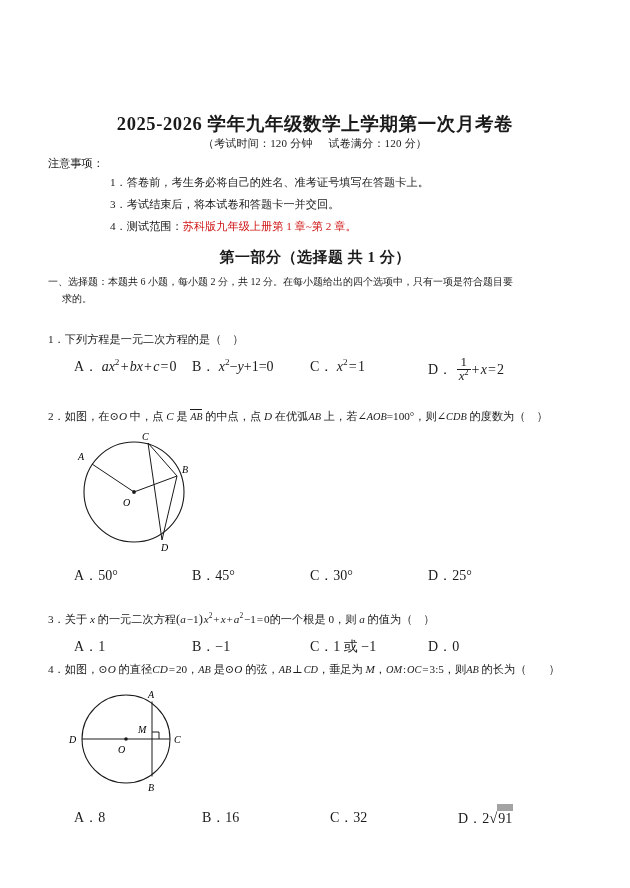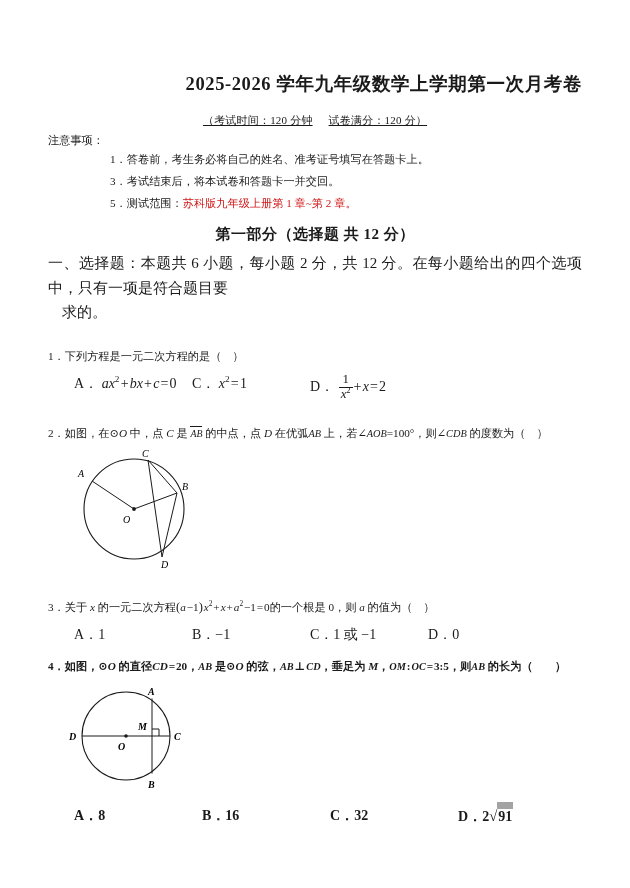--- a/index.html
+++ b/index.html
@@ -15,33 +15,31 @@
   }
   .page {
     position: relative;
     width: 630px;
     height: 888px;
     padding: 0 48px;
   }
 
   
   .doc-title {
-    text-align: right;
+    text-align: center;
     font-size: 18.5px;
     font-weight: bold;
     letter-spacing: 0.6px;
-    margin-top: 72px;
+    margin-top: 112px;
     line-height: 1.3;
   }
   .doc-subtitle {
     text-align: center;
     font-size: 11px;
-    margin-top: 17px;
     letter-spacing: 0.2px;
-    text-decoration: underline;
   }
   .doc-subtitle .gap { display: inline-block; width: 16px; }
 
   
   .notice-head {
     font-size: 11.2px;
     margin-top: 4px;
     line-height: 1.5;
   }
   .notice-item {
@@ -57,21 +55,21 @@
   .part-header {
     text-align: center;
     font-size: 15px;
     font-weight: bold;
     margin-top: 11px;
     letter-spacing: 0.5px;
   }
 
   
   .sec-intro {
-    font-size: 15px;
+    font-size: 10px;
     line-height: 1.62;
     margin-top: 7px;
     text-align: justify;
   }
   .sec-intro .cont { display: block; text-indent: 14px; }
 
   
   .q {
     font-size: 11.2px;
     line-height: 1.6;
@@ -116,37 +114,41 @@
 
   <div class="doc-title">2025-2026 学年九年级数学上学期第一次月考卷</div>
 
   <div class="doc-subtitle">
     <span>（考试时间：120 分钟</span><span class="gap"></span><span>试卷满分：120 分）</span>
   </div>
 
   <div class="notice-head">注意事项：</div>
   <div class="notice-item">1．答卷前，考生务必将自己的姓名、准考证号填写在答题卡上。</div>
   <div class="notice-item">3．考试结束后，将本试卷和答题卡一并交回。</div>
-  <div class="notice-item"><span>5．测试范围：</span><span class="red">苏科版九年级上册第 1 章~第 2 章。</span></div>
-
-  <div class="part-header">第一部分（选择题 共 12 分）</div>
+  <div class="notice-item"><span>4．测试范围：</span><span class="red">苏科版九年级上册第 1 章~第 2 章。</span></div>
+
+  <div class="part-header">第一部分（选择题 共 1 分）</div>
 
   <div class="sec-intro">
     <span>一、选择题：本题共 6 小题，每小题 2 分，共 12 分。在每小题给出的四个选项中，只有一项是符合题目要</span>
     <span class="cont">求的。</span>
   </div>
 
   <div class="q">
     <div class="q-stem">
       <span>1．</span>下列方程是一元二次方程的是（　）
     </div>
     <div class="opts">
       <div class="opt">
         <span class="opt-lab">A．</span>
         <span><span class="mi">ax</span><sup class="ex">2</sup> + <span class="mi">bx</span> + <span class="mi">c</span> = 0</span>
+      </div>
+      <div class="opt">
+        <span class="opt-lab">B．</span>
+        <span><span class="mi">x</span><sup class="ex">2</sup>−<span class="mi">y</span>+1=0</span>
       </div>
       <div class="opt">
         <span class="opt-lab">C．</span>
         <span><span class="mi">x</span><sup class="ex">2</sup> = 1</span>
       </div>
       <div class="opt">
         <span class="opt-lab">D．</span>
         <span><span class="frac"><span class="num">1</span><span class="den"><span class="mi">x</span><sup class="ex">2</sup></span></span>+ <span class="mi">x</span> = 2</span>
       </div>
     </div>
@@ -172,35 +174,41 @@
 
         <line x1="82" y1="13" x2="111" y2="46" stroke="#1a1a1a" stroke-width="1"></line>
         <text class="mi" x="12" y="30" font-size="10" font-style="italic" font-family="Liberation Serif, serif">A</text>
         <text class="mi" x="76" y="10" font-size="10" font-style="italic" font-family="Liberation Serif, serif">C</text>
         <text class="mi" x="116" y="43" font-size="10" font-style="italic" font-family="Liberation Serif, serif">B</text>
         <text class="mi" x="57" y="76" font-size="10" font-style="italic" font-family="Liberation Serif, serif">O</text>
         <text class="mi" x="95" y="121" font-size="10" font-style="italic" font-family="Liberation Serif, serif">D</text>
       </svg>
     </div>
 
+    <div class="opts">
+      <div class="opt"><span class="opt-lab">A．</span><span>50°</span></div>
+      <div class="opt"><span class="opt-lab">B．</span><span>45°</span></div>
+      <div class="opt"><span class="opt-lab">C．</span><span>30°</span></div>
+      <div class="opt"><span class="opt-lab">D．</span><span>25°</span></div>
+    </div>
   </div>
 
   <div class="q" style="margin-top:22px;">
     <div class="q-stem">
       <span>3．</span>关于 <span class="mi">x</span> 的一元二次方程<span class="paren-big">(</span><span class="mi">a</span> −1<span class="paren-big">)</span> <span class="mi">x</span><sup class="ex">2</sup> + <span class="mi">x</span> + <span class="mi">a</span><sup class="ex">2</sup> −1 = 0的一个根是 0，则 <span class="mi">a</span> 的值为（　）
     </div>
     <div class="opts">
       <div class="opt"><span class="opt-lab">A．</span><span>1</span></div>
       <div class="opt"><span class="opt-lab">B．</span><span>−1</span></div>
       <div class="opt"><span class="opt-lab">C．</span><span>1 或 −1</span></div>
       <div class="opt"><span class="opt-lab">D．</span><span>0</span></div>
     </div>
   </div>
 
-  <div class="q" style="margin-top:11px;font-weight:bold;">
+  <div class="q" style="margin-top:2px;">
     <div class="q-stem">
       <span>4．</span>如图，⊙<span class="mi">O</span> 的直径<span class="mi">CD</span> = 20，<span class="mi" style="font-size:0.92em">AB</span> 是⊙<span class="mi">O</span> 的弦，<span class="mi" style="font-size:0.92em">AB</span> ⊥ <span class="mi" style="font-size:0.92em">CD</span>，垂足为 <span class="mi">M</span>，<span class="mi" style="font-size:0.92em">OM</span> : <span class="mi" style="font-size:0.92em">OC</span> = 3:5，则<span class="mi" style="font-size:0.92em">AB</span> 的长为（　　）
     </div>
 
     <div class="fig" style="margin-left:16px;">
       <svg width="160" height="112" viewBox="0 0 160 112">
         <circle cx="62" cy="56" r="44" fill="none" stroke="#1a1a1a" stroke-width="1.1"></circle>
         <circle cx="62" cy="56" r="1.8" fill="#1a1a1a"></circle>
 
         <line x1="18" y1="56" x2="106" y2="56" stroke="#1a1a1a" stroke-width="1"></line>

